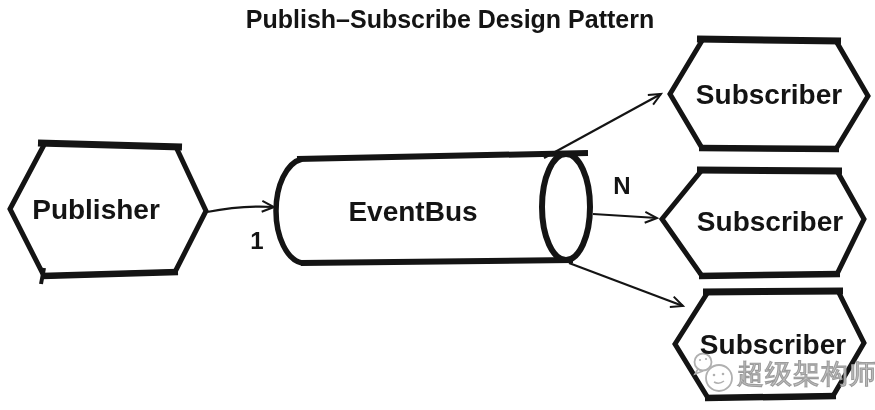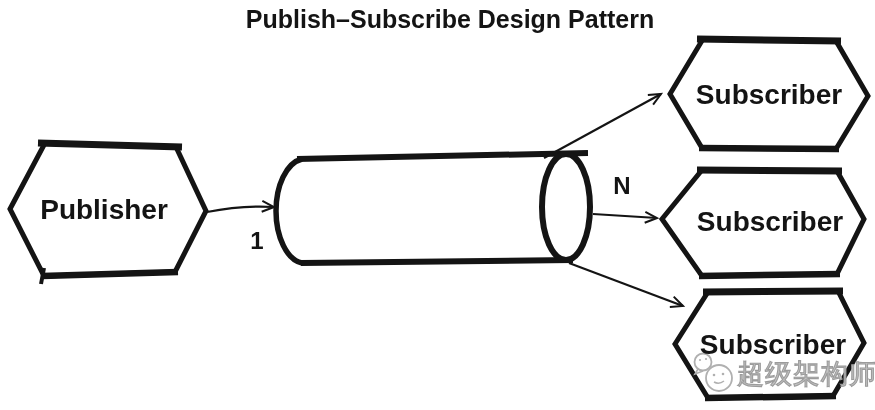--- a/index.html
+++ b/index.html
@@ -110,22 +110,23 @@
       <circle cx="706" cy="359" r="1.1" fill="#b0b0b0" stroke="none"></circle>
       <circle cx="719" cy="378" r="13"></circle>
       <circle cx="714" cy="375" r="1.3" fill="#b0b0b0" stroke="none"></circle>
       <circle cx="723" cy="374" r="1.3" fill="#b0b0b0" stroke="none"></circle>
       <path d="M 714 382 Q 719 385 724 381" stroke-width="1.5"></path>
     </g>
   </svg>
 
   <div class="label title" style="left:450px; top:19px;">Publish–Subscribe Design Pattern</div>
 
-  <div class="label node-label" style="left:104px; top:210px;">Publisher</div>
+  <div class="label node-label" style="left:96px; top:210px;">Publisher</div>
 
+  <div class="label node-label" style="left:413px; top:212px;">EventBus</div>
 
   <div class="label node-label" style="left:769px; top:95px;">Subscriber</div>
 
   <div class="label node-label" style="left:770px; top:222px;">Subscriber</div>
 
   <div class="label node-label" style="left:773px; top:345px;">Subscriber</div>
 
   <div class="label edge-label" style="left:257px; top:241px;">1</div>
 
   <div class="label edge-label" style="left:622px; top:186px;">N</div>

